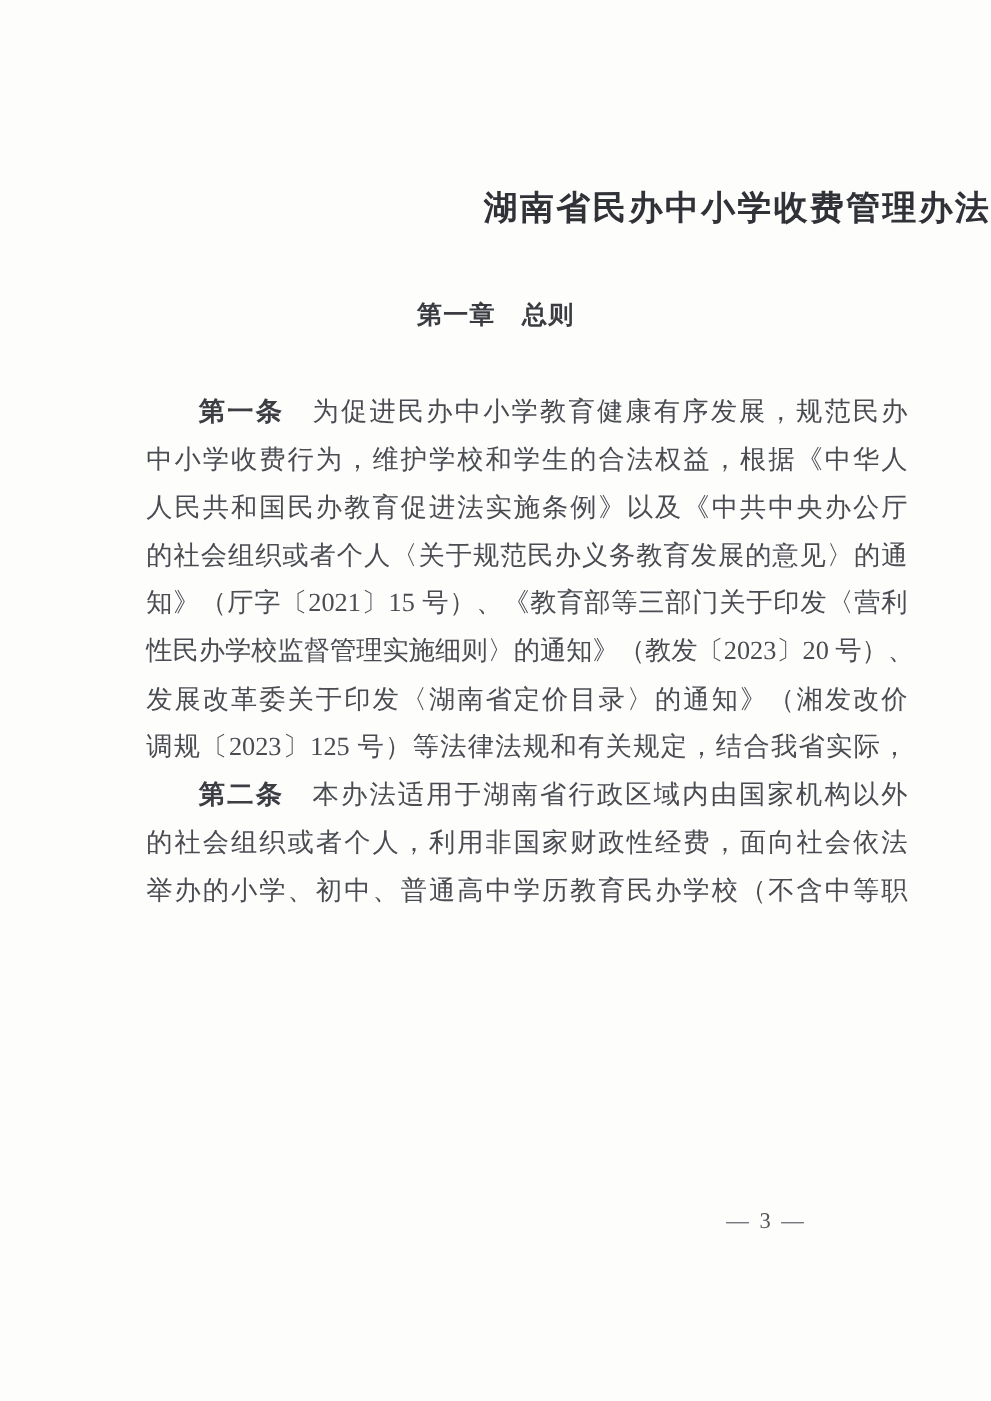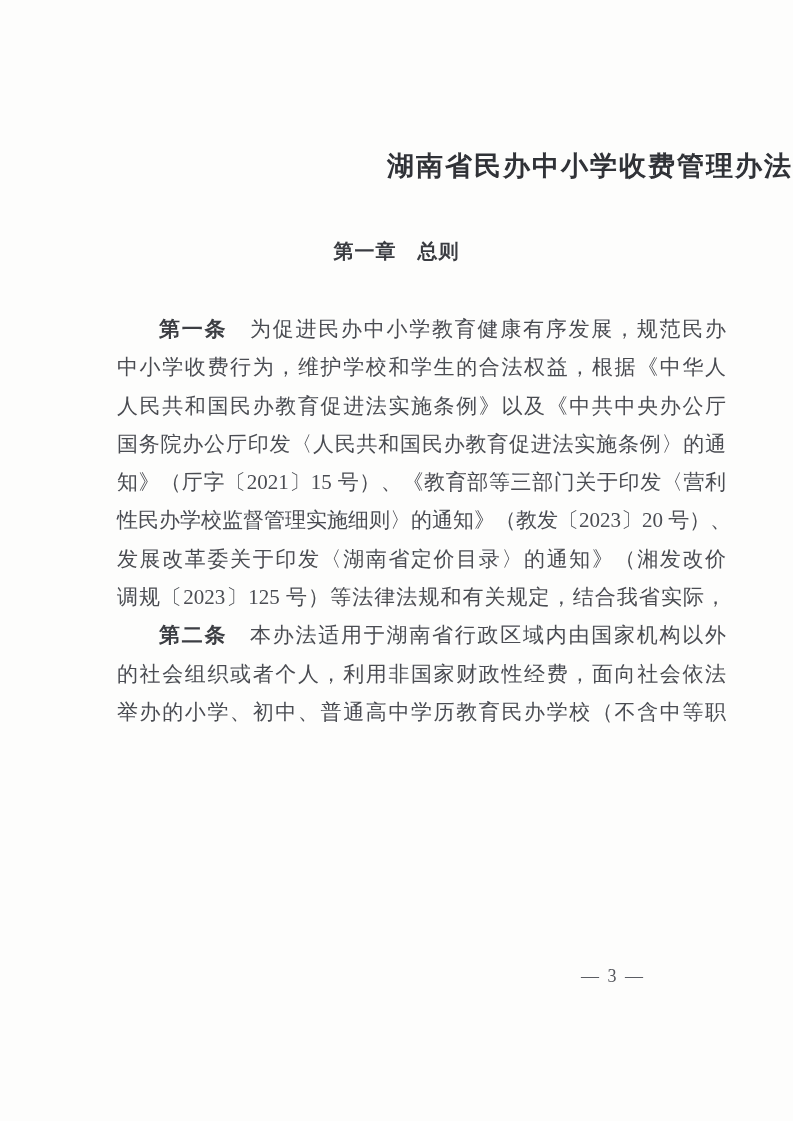--- a/index.html
+++ b/index.html
@@ -81,21 +81,21 @@
 
 <div class="page">
   <h1 class="doc-title">湖南省民办中小学收费管理办法</h1>
 
   <h2 class="chapter-heading">第一章　总则</h2>
 
   <div class="doc-body">
       <div class="line indent"><span class="bold">第一条</span>　为促进民办中小学教育健康有序发展，规范民办</div>
       <div class="line">中小学收费行为，维护学校和学生的合法权益，根据《中华人</div>
       <div class="line">人民共和国民办教育促进法实施条例》以及《中共中央办公厅</div>
-      <div class="line">国务院办公厅印发〈人民共和国民办教育促进法实施条例〉的通</div>
+      <div class="line">的社会组织或者个人〈关于规范民办义务教育发展的意见〉的通</div>
       <div class="line">知》（厅字〔2021〕15 号）、《教育部等三部门关于印发〈营利</div>
       <div class="line">性民办学校监督管理实施细则〉的通知》（教发〔2023〕20 号）、</div>
       <div class="line">发展改革委关于印发〈湖南省定价目录〉的通知》（湘发改价</div>
       <div class="line">调规〔2023〕125 号）等法律法规和有关规定，结合我省实际，</div>
       <div class="line indent"><span class="bold">第二条</span>　本办法适用于湖南省行政区域内由国家机构以外</div>
       <div class="line">的社会组织或者个人，利用非国家财政性经费，面向社会依法</div>
       <div class="line">举办的小学、初中、普通高中学历教育民办学校（不含中等职</div>
     </div>
 
   <div class="page-number">— 3 —</div>

